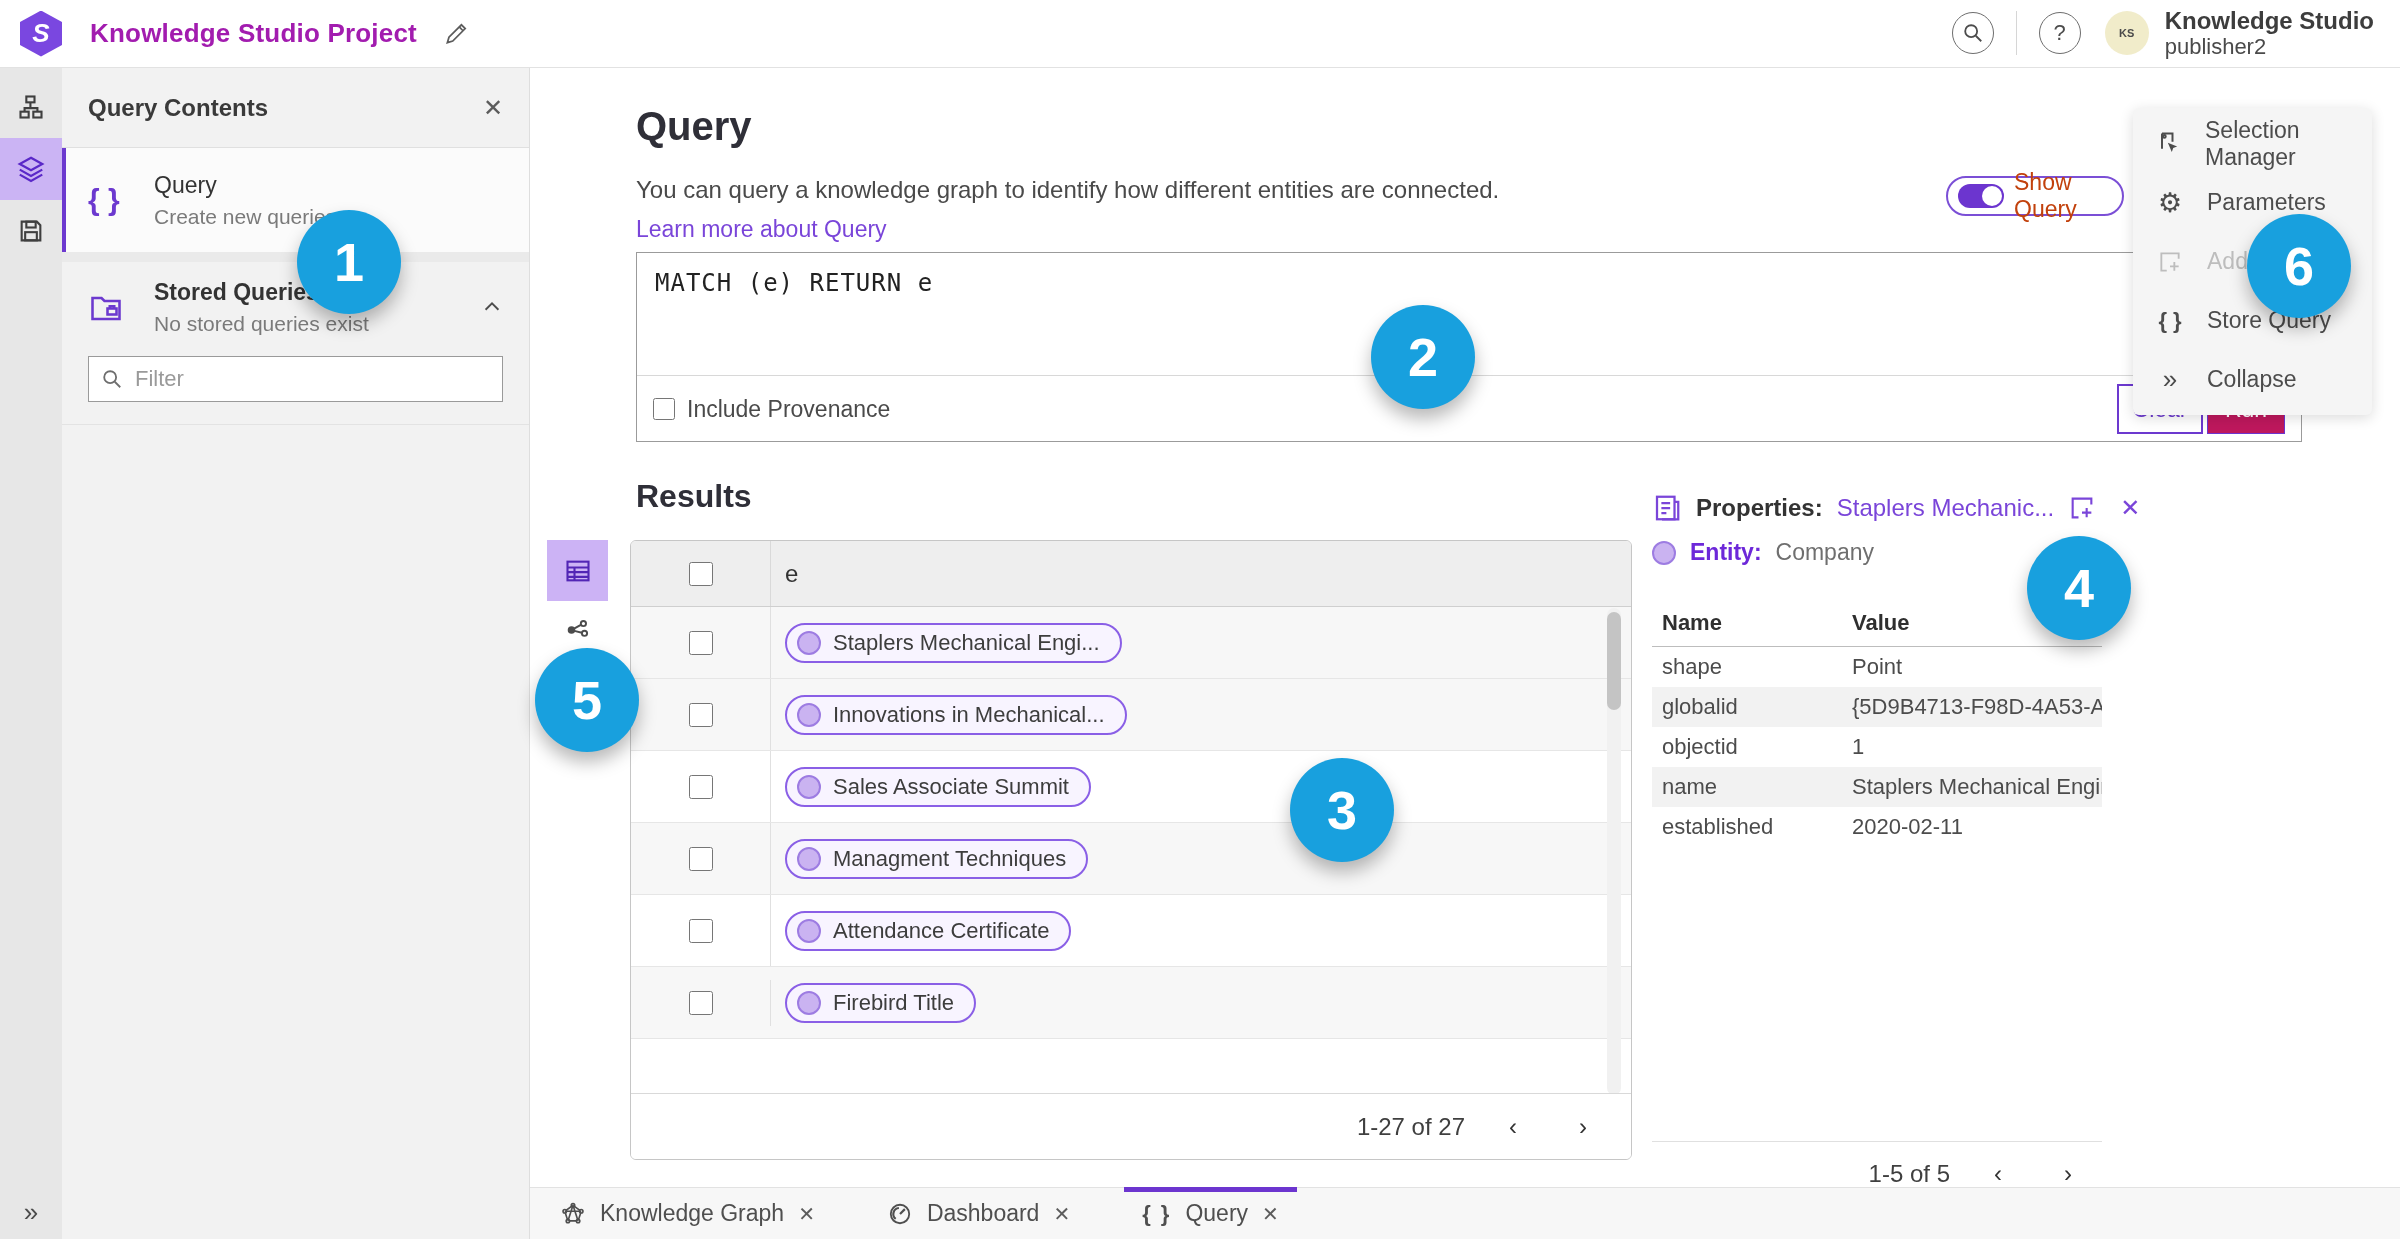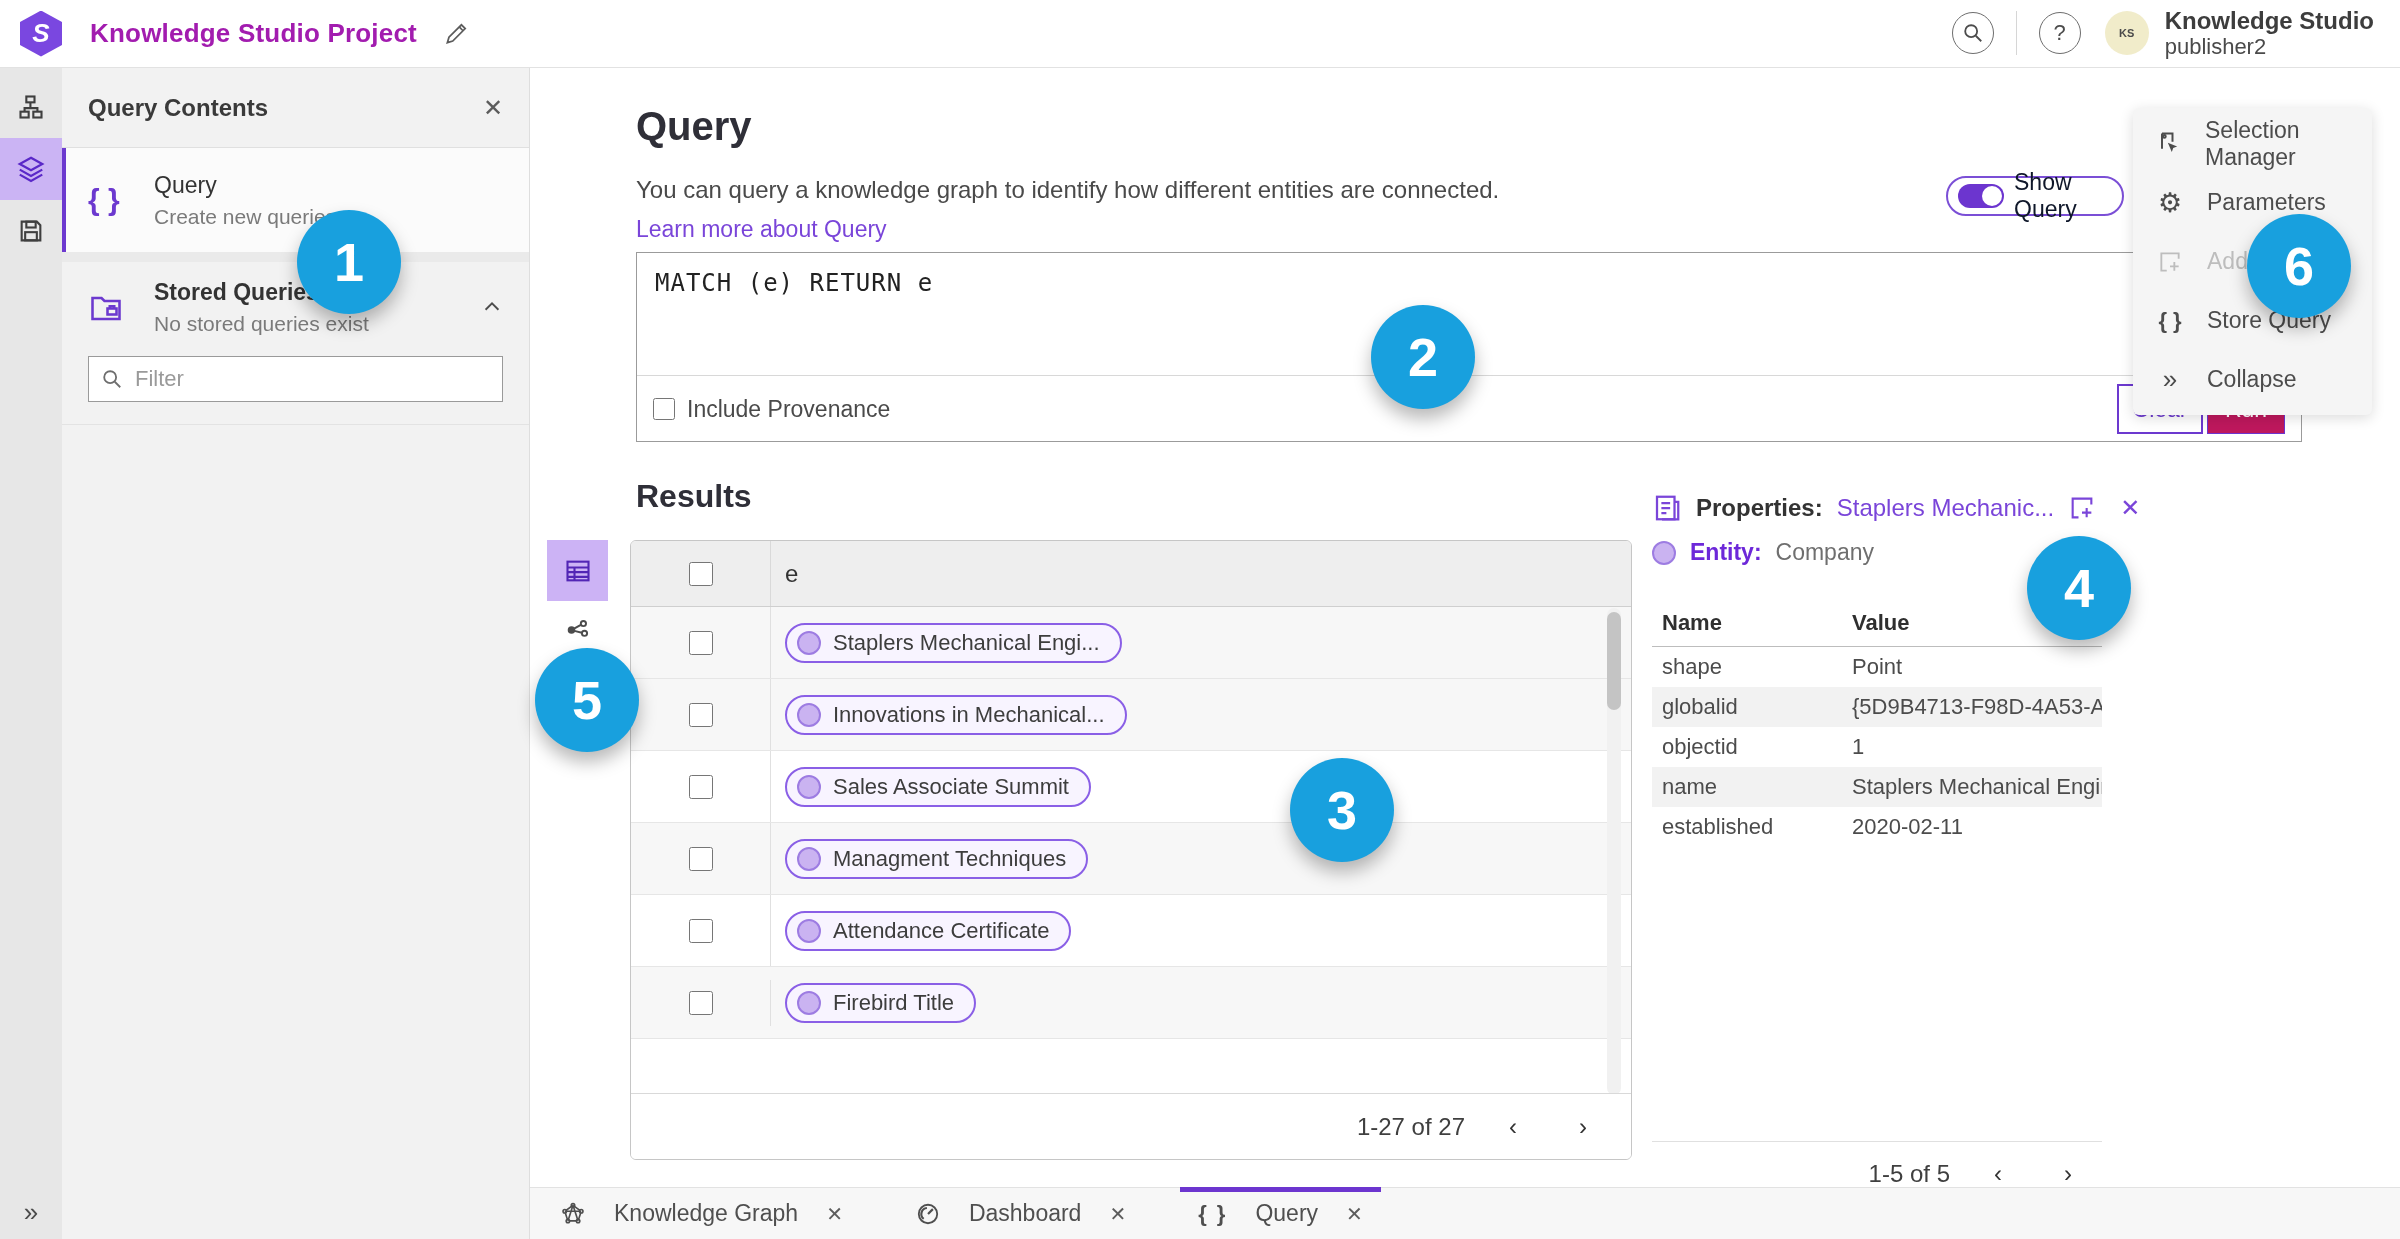--- a/index.html
+++ b/index.html
@@ -54,21 +54,21 @@
 
   
   #main { position:absolute; left:530px; top:68px; width:1870px; height:1119px; background:#fff; }
   .q-title { position:absolute; left:106px; top:36px; font-size:40px; font-weight:bold; color:#2f2f38; }
   .q-desc { position:absolute; left:106px; top:108px; font-size:24px; color:#4a4a4a; }
   .q-link { position:absolute; left:106px; top:148px; font-size:23px; color:#7a45d9; text-decoration:none; cursor:pointer; }
   .toggle-pill { position:absolute; left:1416px; top:108px; width:178px; height:40px; border:2px solid #7b4fd6;
     border-radius:22px; display:flex; align-items:center; padding:0 10px; cursor:pointer; background:#fff; }
   .switch { width:46px; height:24px; border-radius:13px; background:#6c35cf; position:relative; flex:0 0 46px; }
   .switch .knob { position:absolute; right:2px; top:2px; width:20px; height:20px; border-radius:50%; background:#fff; }
-  .toggle-label { font-size:23px; color:#0f172a; margin-left:10px; }
+  .toggle-label { font-size:23px; color:#c2410c; margin-left:10px; }
 
   .query-box { position:absolute; left:106px; top:184px; width:1666px; height:190px; border:1px solid #9b9b9b; background:#fff; }
   .query-textarea { width:100%; height:121px; border:none; outline:none; resize:none;
     font-family:"DejaVu Sans Mono","Liberation Mono",monospace; font-size:24px; color:#222;
     padding:16px 18px; letter-spacing:1px; }
   .resize-glyph { position:absolute; right:3px; top:103px; width:16px; height:16px;
     background:repeating-linear-gradient(135deg,transparent 0 4px,#8a8a8a 4px 5.5px);
     clip-path:polygon(100% 0,100% 100%,0 100%); }
   .query-actions { position:absolute; left:0; top:122px; width:100%; height:67px; border-top:1px solid #d8d8d8;
     display:flex; align-items:center; padding:0 16px; }
@@ -127,21 +127,21 @@
   
   #right-menu { position:absolute; left:2133px; top:108px; width:239px; height:307px; background:#f5f5f5;
     border-radius:6px; box-shadow:0 3px 14px rgba(0,0,0,.14); z-index:18; padding:6px 0; }
   .rm-item { height:59px; display:flex; align-items:center; padding:0 22px; gap:22px; font-size:23px; color:#4c4c4c; cursor:pointer; }
   .rm-item.disabled { color:#bdbdbd; cursor:default; }
   .rm-icon { width:30px; display:flex; justify-content:center; }
 
   
   #tabbar { position:absolute; left:530px; top:1187px; width:1870px; height:52px; background:#f7f7f7;
     border-top:1px solid #e2e2e2; display:flex; align-items:stretch; padding-left:6px; z-index:12; }
-  .tab { position:relative; display:flex; align-items:center; gap:28px; padding:0 24px; font-size:23px; color:#4f4f4f; cursor:pointer; }
+  .tab { position:relative; display:flex; align-items:center; gap:14px; padding:0 24px; font-size:23px; color:#4f4f4f; cursor:pointer; }
   .tab .tab-close { font-size:20px; color:#5c5c5c; }
   .tab.active::before { content:""; position:absolute; left:6px; right:6px; top:-1px; height:5px; background:#6c35cf; }
   .tab-gap { width:24px; }
   .brace-ic { font-size:22px; font-weight:bold; color:#4f4f4f; letter-spacing:2px; }
 
   
   .ann { position:absolute; width:104px; height:104px; border-radius:50%; background:#18a0de;
     color:#fff; font-size:54px; font-weight:bold; display:flex; align-items:center; justify-content:center;
     z-index:60; box-shadow:0 10px 18px rgba(0,0,0,.28); }
 

